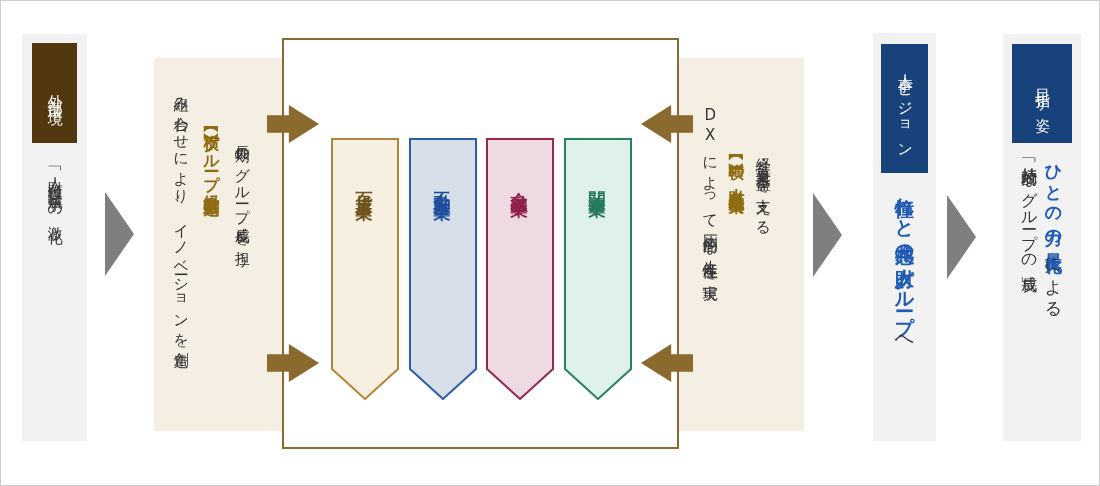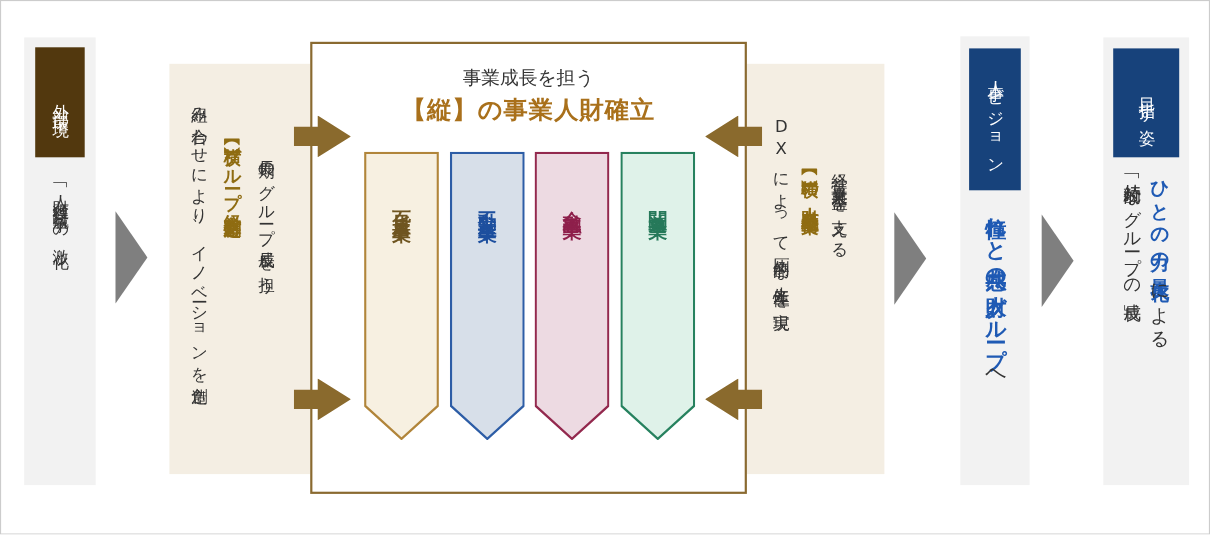--- a/index.html
+++ b/index.html
@@ -70,22 +70,20 @@
 
   <div class="abs vtext dark" style="left:232px;top:133px;font-size:15px;letter-spacing:2px;">長期のグループ成長を担う</div>
   <div class="abs vtext gold" style="left:201px;top:120px;font-size:16px;letter-spacing:1px;">【横】グループ経営人財創造</div>
   <div class="abs vtext dark" style="left:171px;top:85px;font-size:15px;letter-spacing:1px;">組み合わせにより、イノベーションを創造</div>
 
   <div class="abs vtext dark" style="left:753px;top:145px;font-size:15px;letter-spacing:3px;">経営・事業基盤を支える</div>
   <div class="abs vtext gold" style="left:726px;top:148px;font-size:16px;letter-spacing:2px;">【横】の人財基盤構築</div>
   <div class="abs vtext dark" style="left:700px;top:105px;font-size:15px;letter-spacing:2px;">DXによって圧倒的な生産性を実現</div>
 
   <div class="abs center-box" style="left:281px;top:37px;width:397px;height:411px;">
-    <div class="abs center-subtitle" style="top:19px;">事業成長を担う</div>
-    <div class="abs center-title" style="top:45px;">【縦】の事業人財確立</div>
 
     <div class="abs banner" style="left: 47px; top: 98px; --fill: #f7f0e1; --border: #b1853a; --text: #6f5520;">
       <svg viewBox="0 0 68 262">
           <path class="pennant" d="M1 1 L67 1 L67 231 L34 261 L1 231 Z"></path>
         </svg>
       <span class="label">百貨店事業</span>
     </div>
     <div class="abs banner" style="left: 125px; top: 98px; --fill: #d7dfe9; --border: #2d5da6; --text: #1d4f9e;">
       <svg viewBox="0 0 68 262">
           <path class="pennant" d="M1 1 L67 1 L67 231 L34 261 L1 231 Z"></path>

